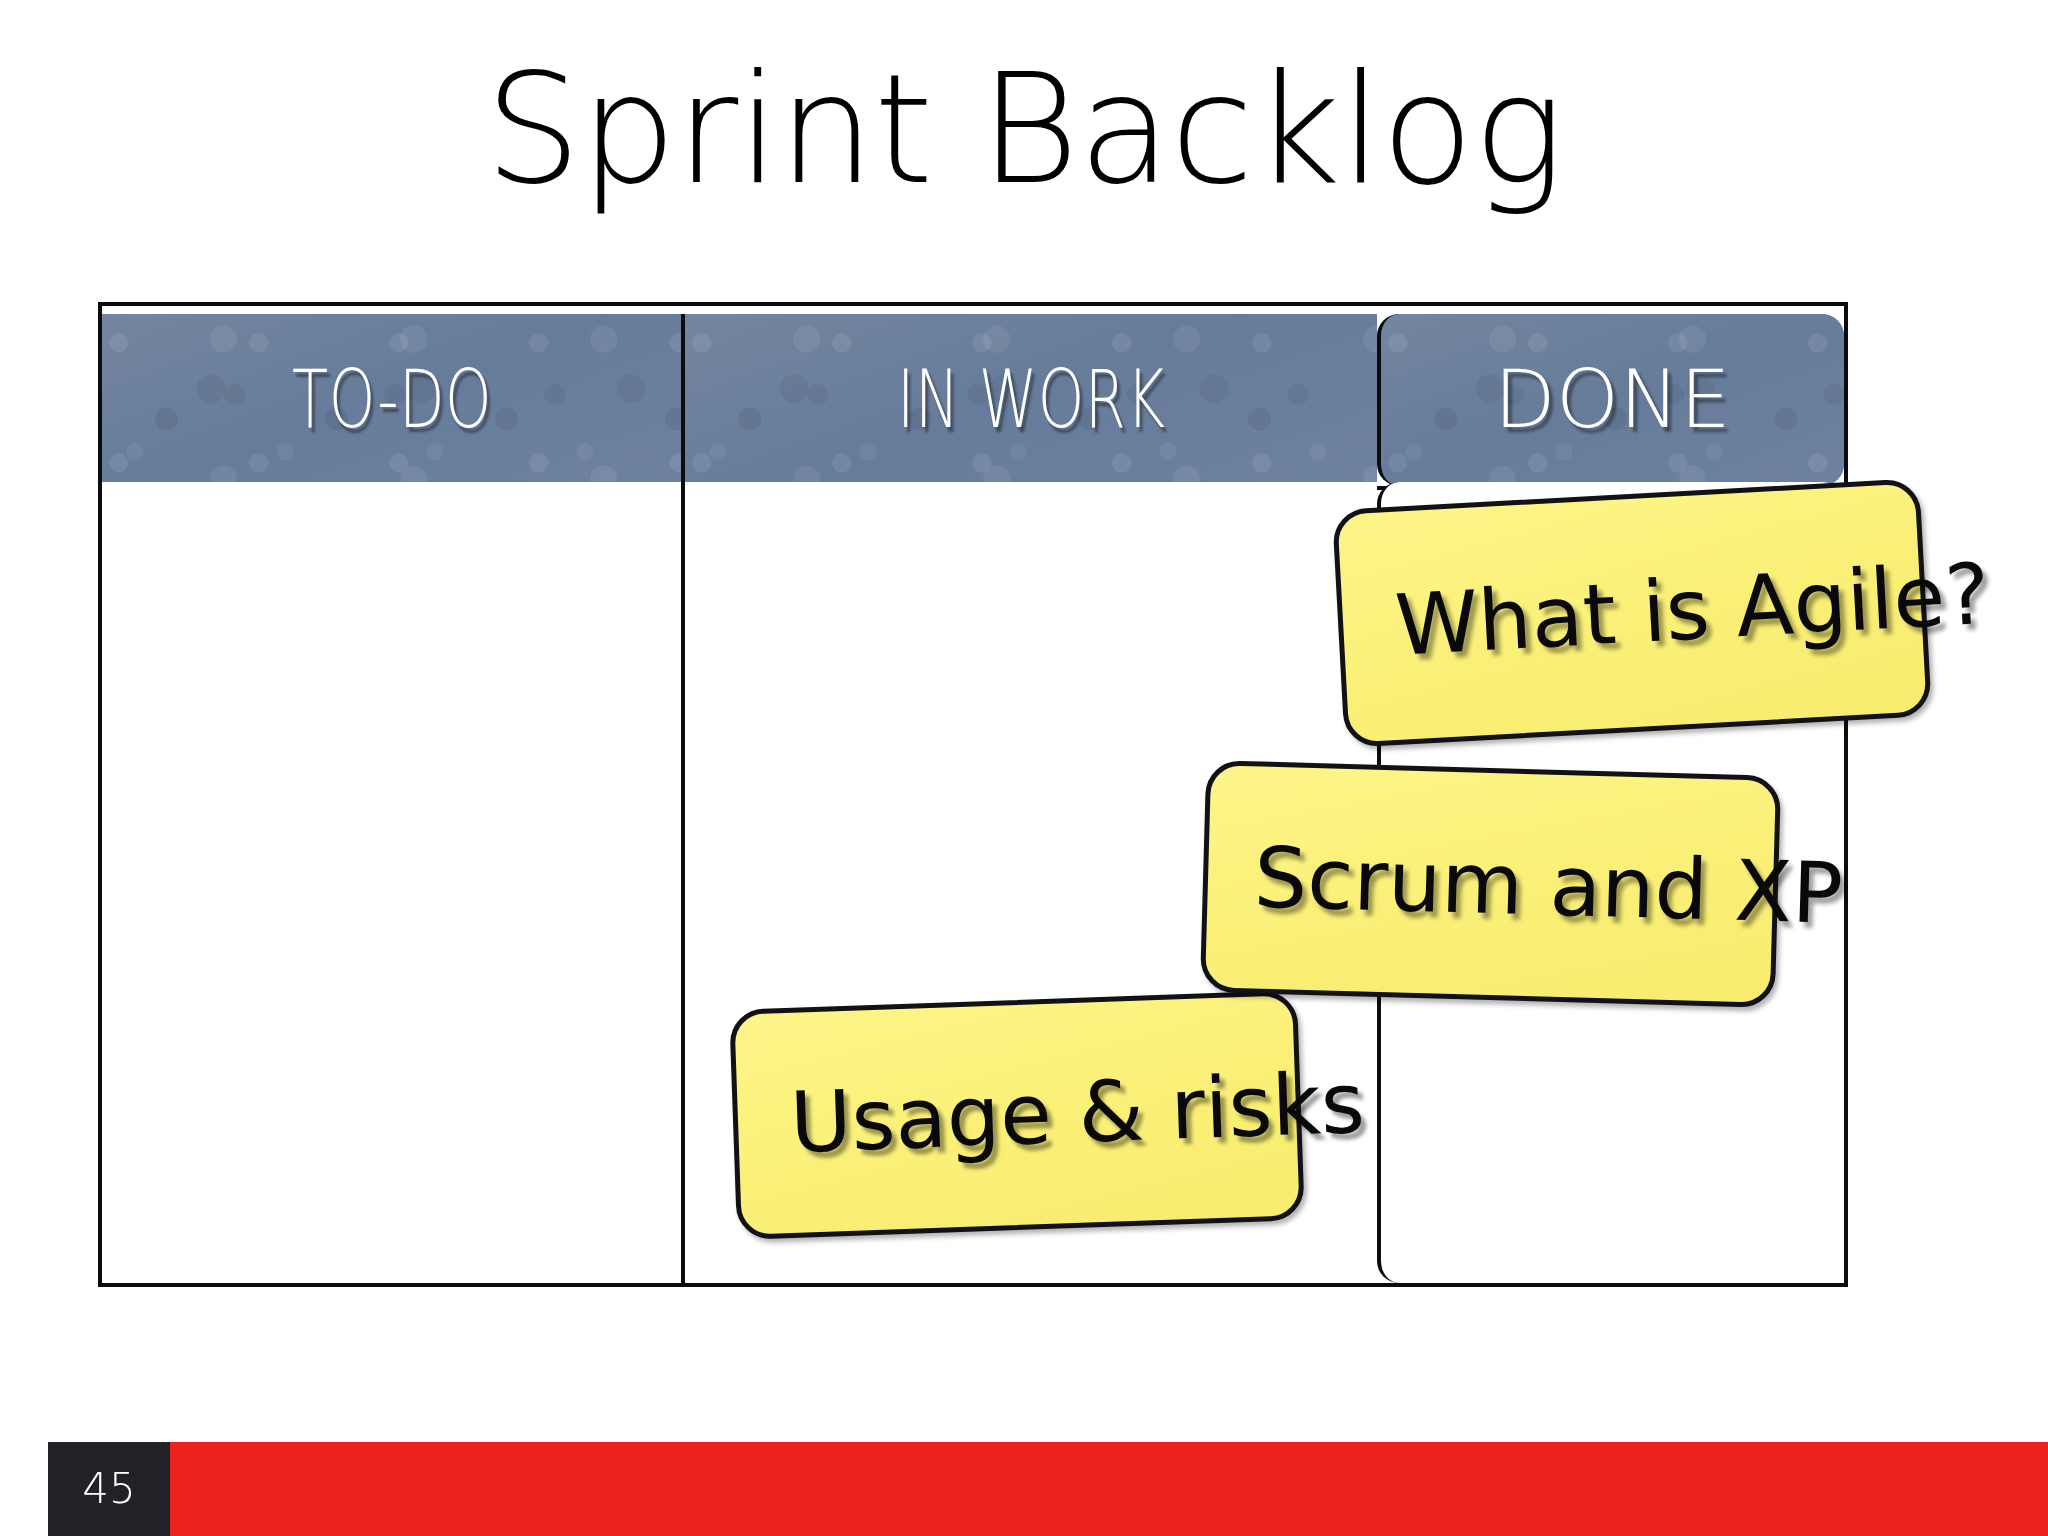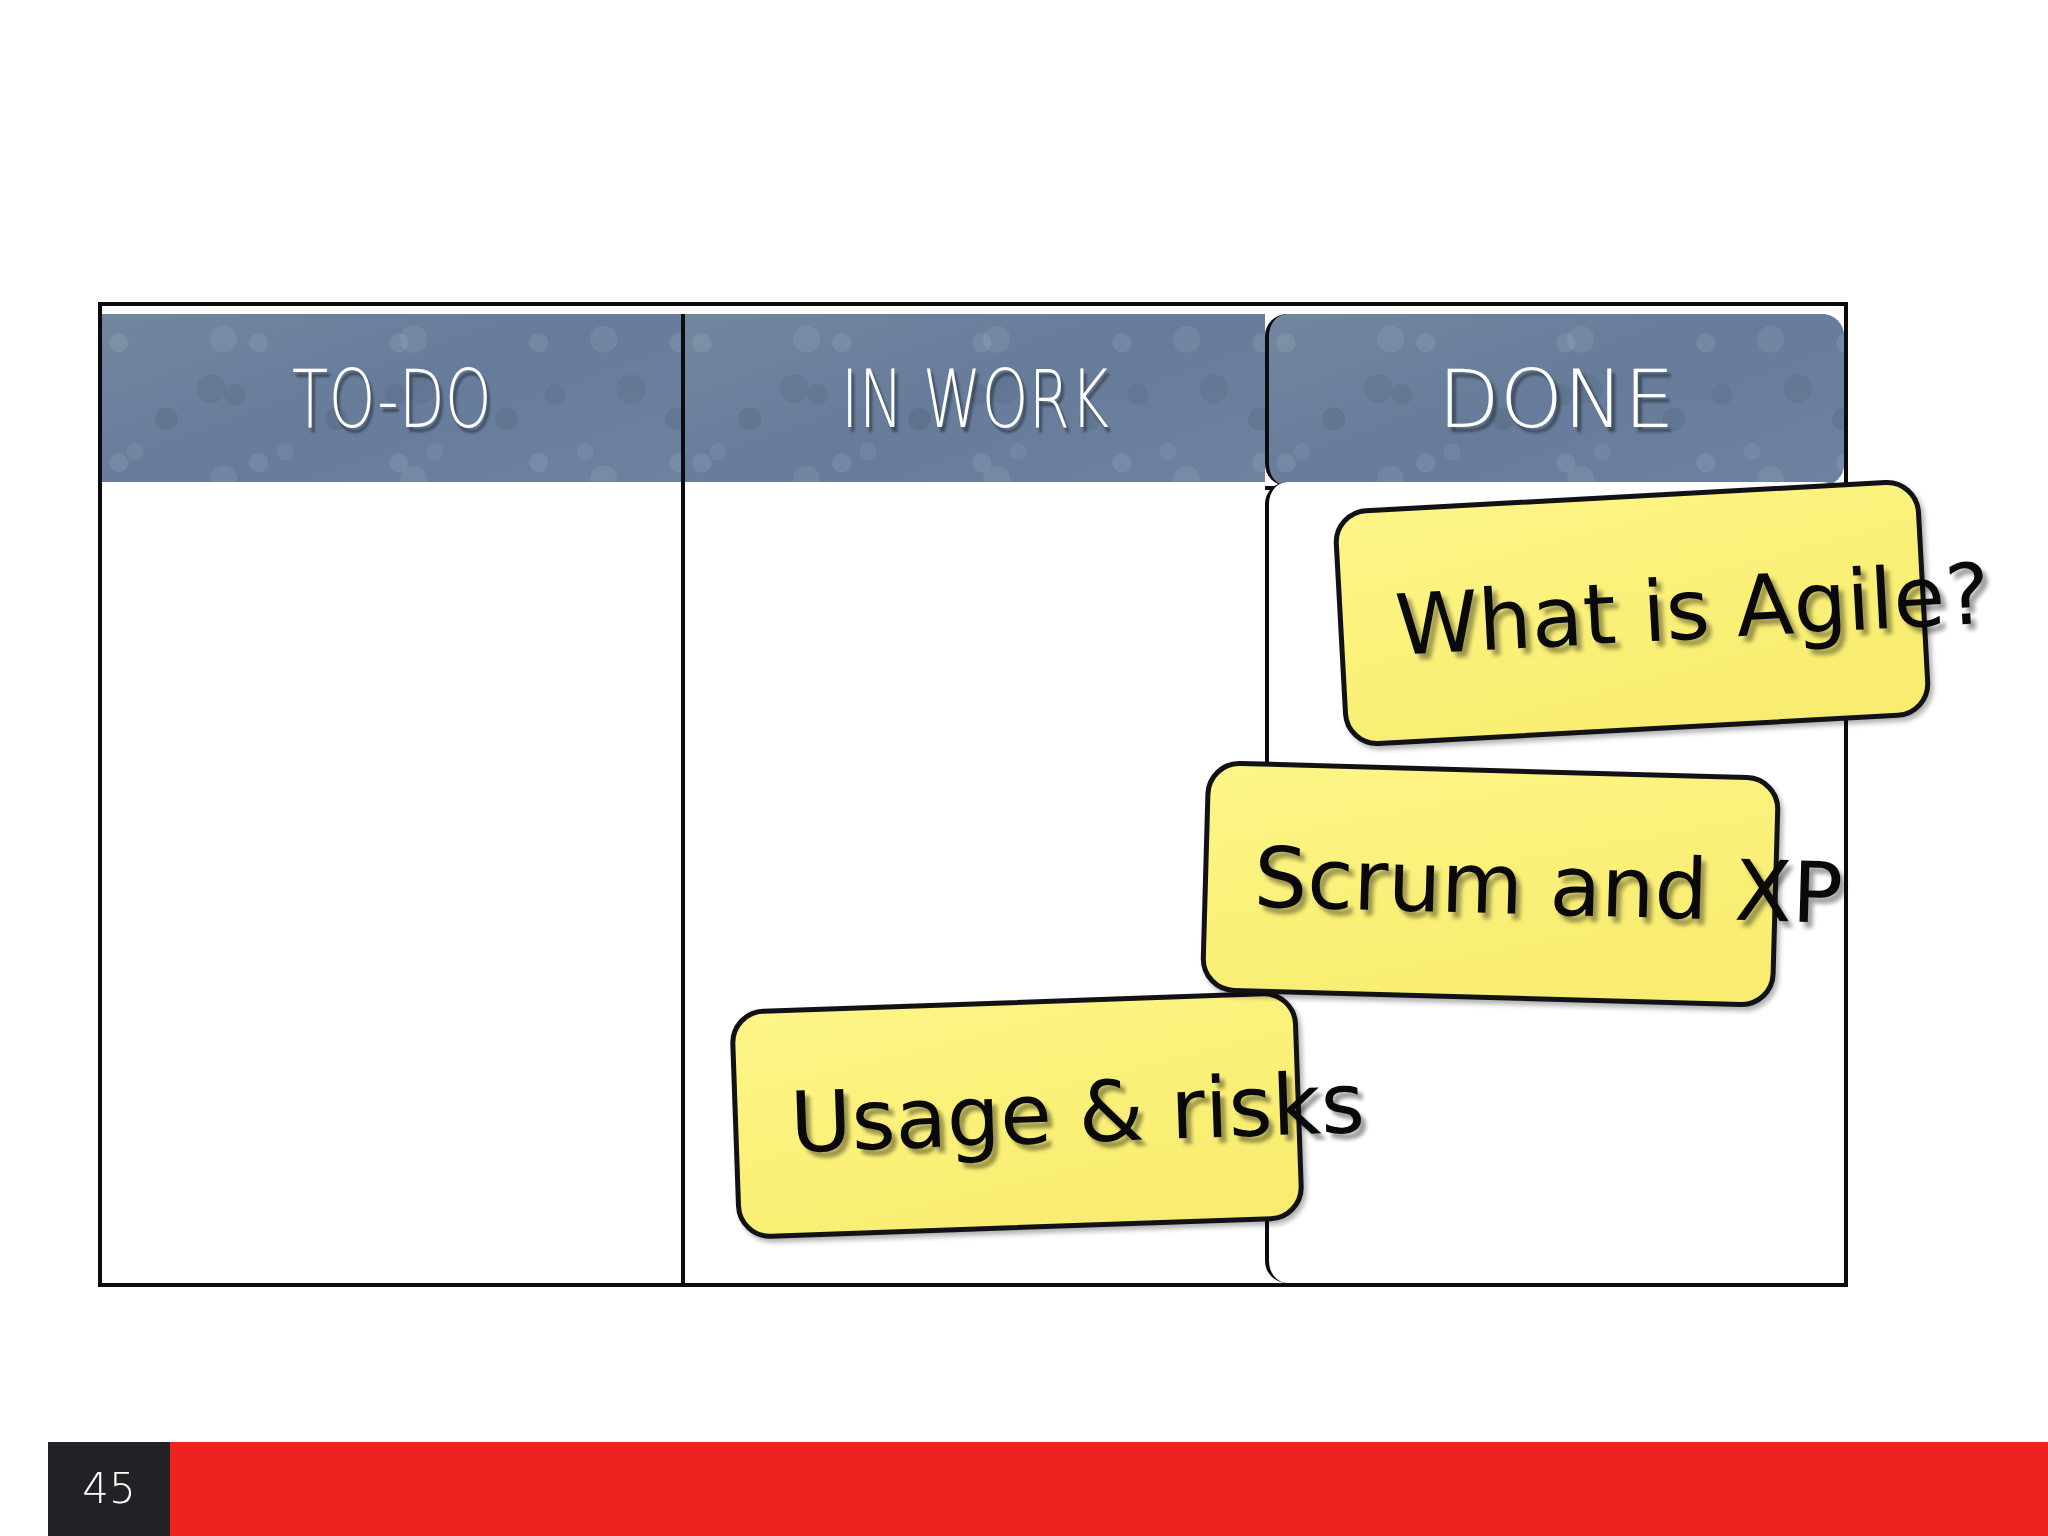--- a/index.html
+++ b/index.html
@@ -103,21 +103,21 @@
     position: relative;
     box-sizing: border-box;
     background: #ffffff;
   }
   .board-col + .board-col {
     border-left: 4px solid #0b0b10;
   }
 
   
   .col-todo   { width: 579px; }
-  .col-inwork { width: 584px; }
+  .col-inwork { width: 696px; }
   .col-done   { flex: 1 1 auto; border-radius: 22px; }
 
   
   .sticky-layer {
     position: absolute;
     left: 0;
     top: 0;
     width: 2048px;
     height: 1536px;
     pointer-events: none;
@@ -196,20 +196,21 @@
     font-weight: 300;
     font-size: 42px;
     line-height: 1;
   }
 </style>
 </head>
 <body>
 
 <div id="slide">
 
+  <div class="slide-title">Sprint Backlog</div>
 
   <div class="board">
 
     <div class="board-header">
       <div class="board-header-cell col-todo">
         <span class="hdr-label condensed">TO-DO</span>
       </div>
       <div class="board-header-cell col-inwork">
         <span class="hdr-label condensed">IN WORK</span>
       </div>

